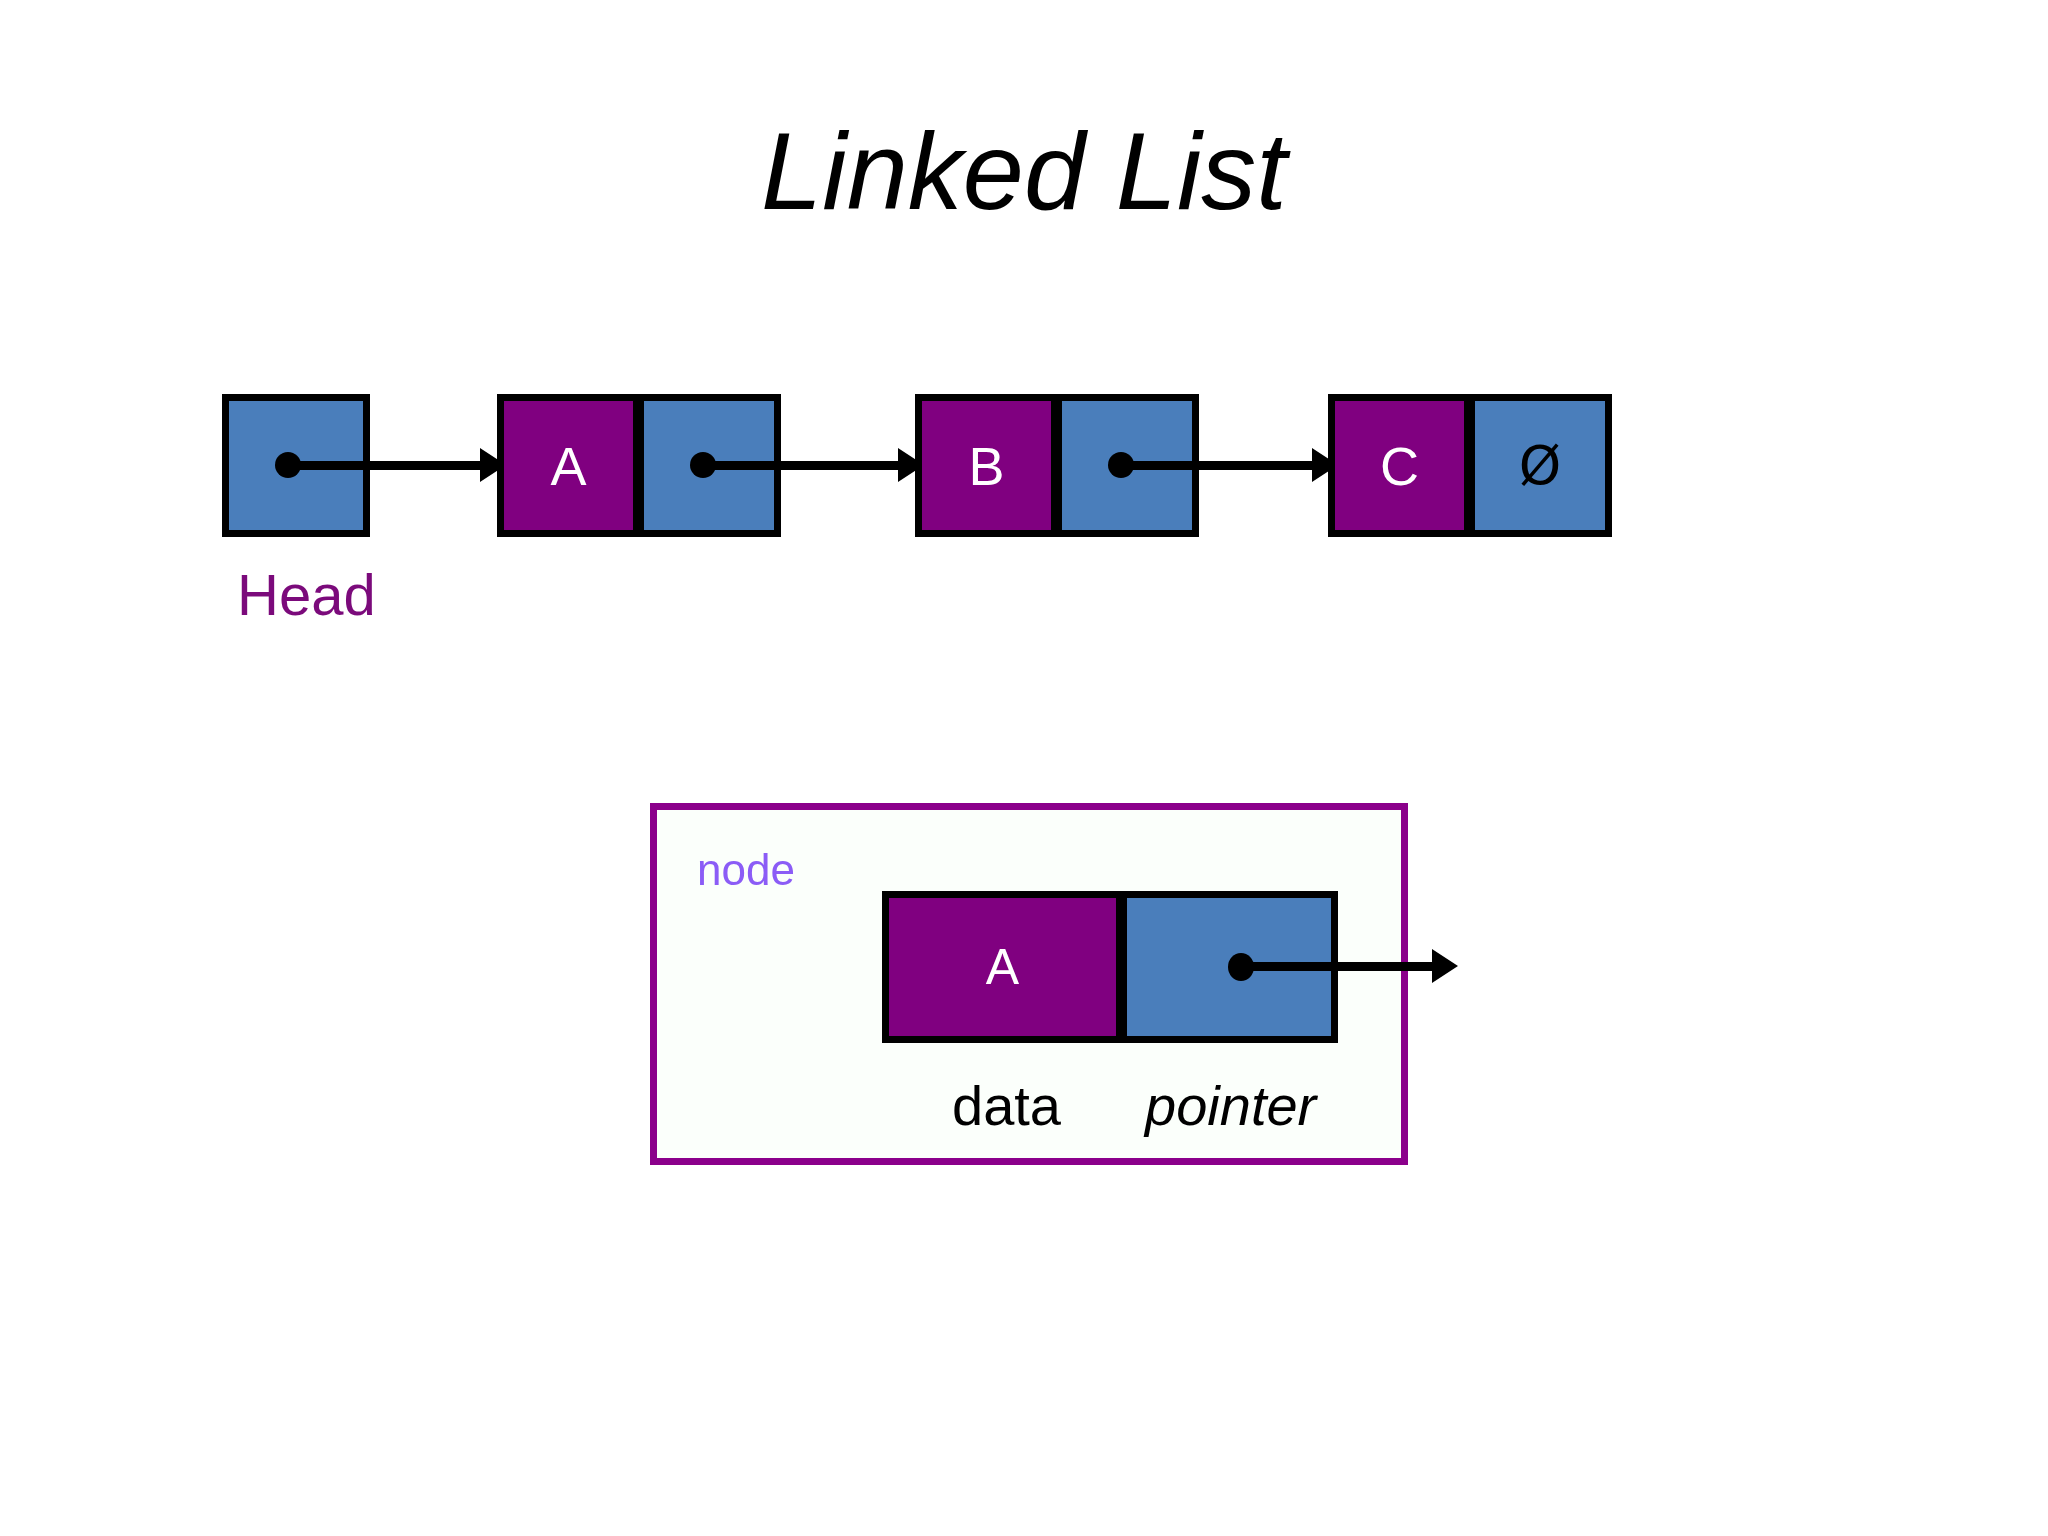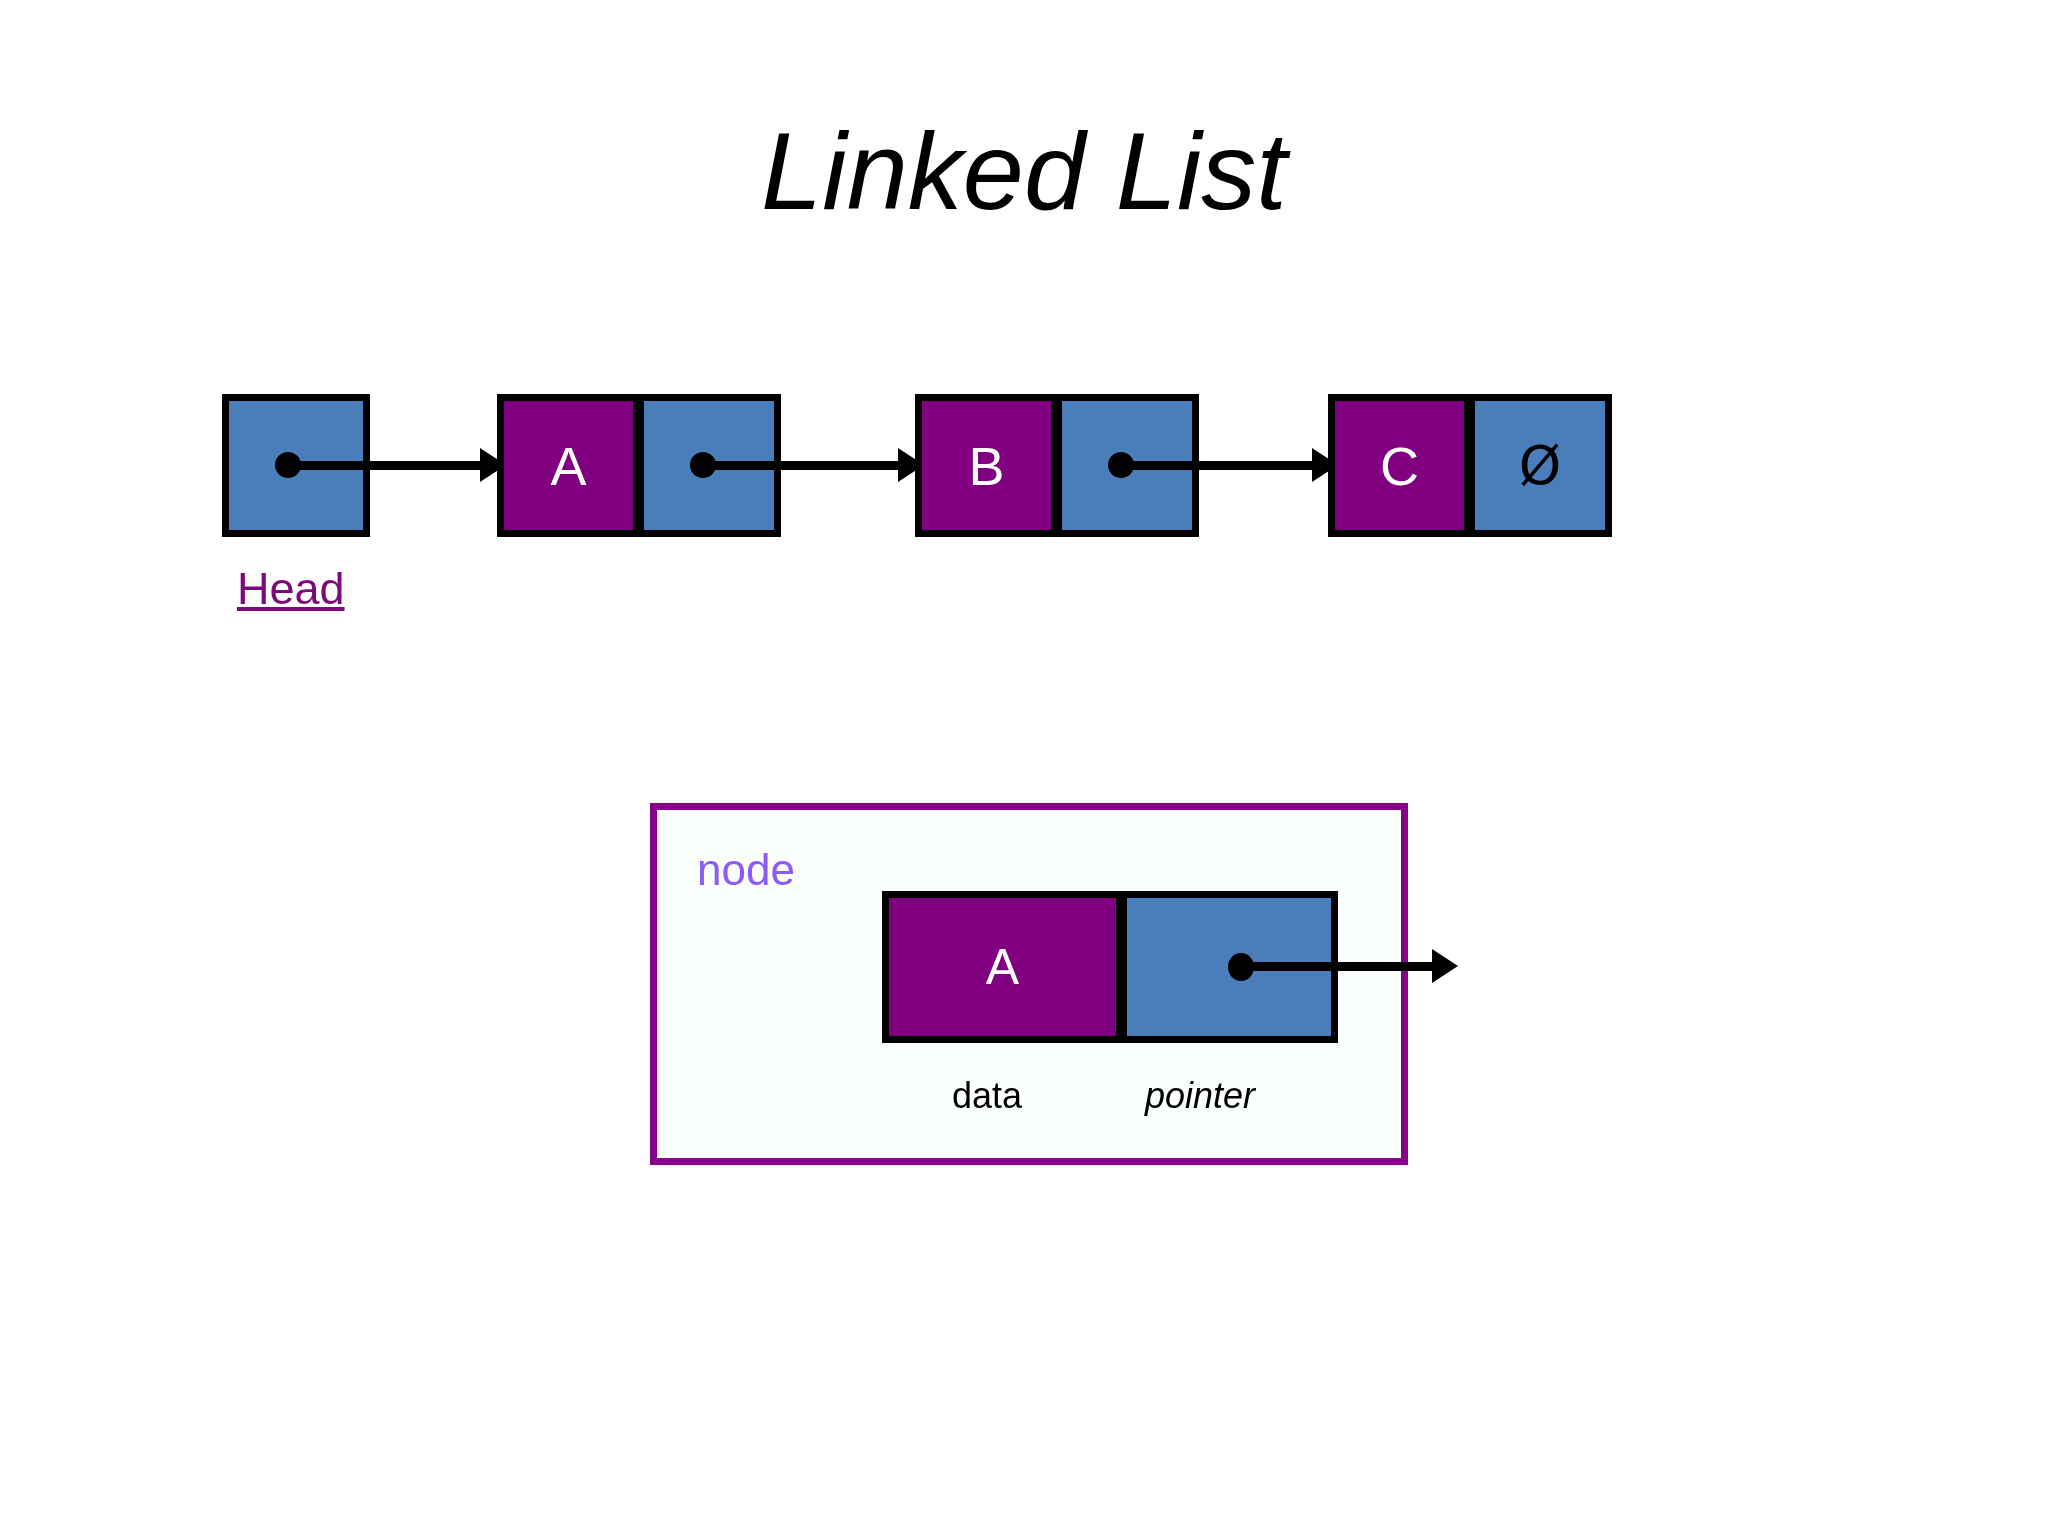--- a/index.html
+++ b/index.html
@@ -65,25 +65,24 @@
   #head-box {
     left: 222px;
     top: 394px;
     width: 148px;
     height: 143px;
   }
   #head-label {
     position: absolute;
     left: 237px;
     top: 566px;
-    font-size: 45px;
+    font-size: 58px;
     color: #7b0a7b;
     line-height: 1;
     white-space: nowrap;
-    text-decoration: underline;
   }
 
   
   #a-data { left: 497px;  top: 394px; width: 143px; height: 143px; }
   #a-ptr  { left: 637px;  top: 394px; width: 144px; height: 143px; }
   
   #b-data { left: 915px;  top: 394px; width: 143px; height: 143px; }
   #b-ptr  { left: 1055px; top: 394px; width: 144px; height: 143px; }
   
   #c-data { left: 1328px; top: 394px; width: 143px; height: 143px; }
@@ -187,21 +186,21 @@
     top: 949px;
     width: 0;
     height: 0;
     border-top: 17px solid transparent;
     border-bottom: 17px solid transparent;
     border-left: 26px solid #000000;
   }
 
   .field-label {
     position: absolute;
-    font-size: 36px;
+    font-size: 56px;
     color: #000000;
     line-height: 1;
     white-space: nowrap;
   }
   #label-data    { left: 952px;  top: 1078px; }
   #label-pointer { left: 1145px; top: 1078px; font-style: italic; }
 </style>
 </head>
 <body>
 

